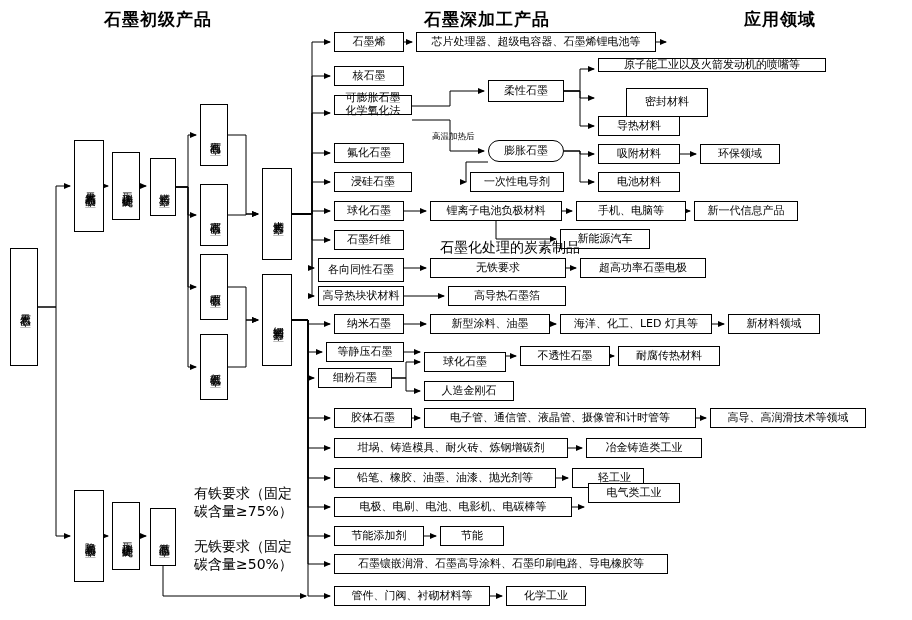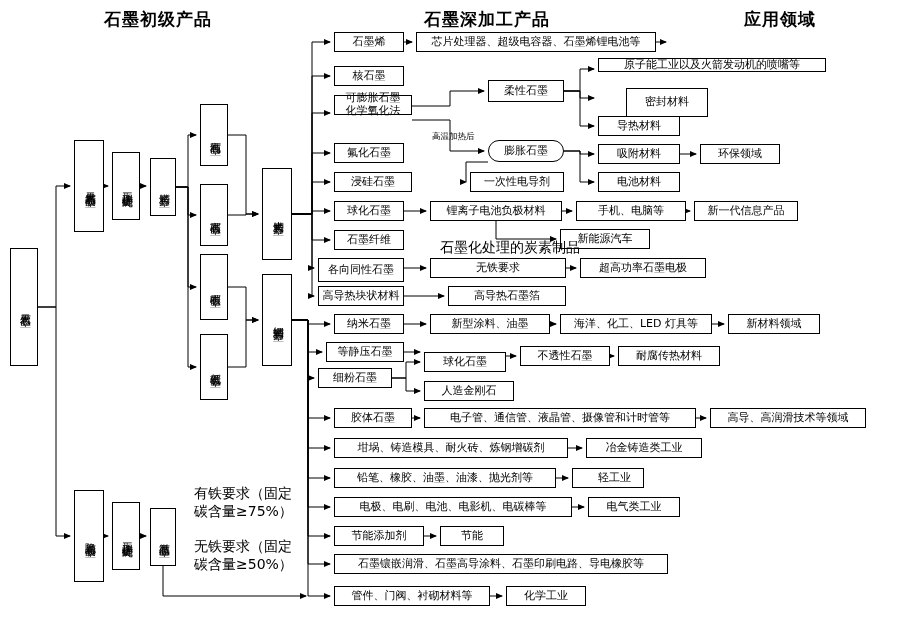--- a/index.html
+++ b/index.html
@@ -171,21 +171,21 @@
   <div class="box" style="left:318px;top:368px;width:74px;height:20px;">细粉石墨</div>
   <div class="box" style="left:424px;top:381px;width:90px;height:20px;">人造金刚石</div>
   <div class="box" style="left:334px;top:408px;width:78px;height:20px;">胶体石墨</div>
   <div class="box" style="left:424px;top:408px;width:272px;height:20px;">电子管、通信管、液晶管、摄像管和计时管等</div>
   <div class="box" style="left:710px;top:408px;width:156px;height:20px;">高导、高润滑技术等领域</div>
   <div class="box" style="left:334px;top:438px;width:234px;height:20px;">坩埚、铸造模具、耐火砖、炼钢增碳剂</div>
   <div class="box" style="left:586px;top:438px;width:116px;height:20px;">冶金铸造类工业</div>
   <div class="box" style="left:334px;top:468px;width:222px;height:20px;">铅笔、橡胶、油墨、油漆、抛光剂等</div>
   <div class="box" style="left:572px;top:468px;width:72px;height:20px;padding-left:15px;">轻工业</div>
   <div class="box" style="left:334px;top:497px;width:238px;height:20px;">电极、电刷、电池、电影机、电碳棒等</div>
-  <div class="box" style="left:588px;top:497px;width:92px;height:20px;">电气类工业</div>
+  <div class="box" style="left:588px;top:483px;width:92px;height:20px;">电气类工业</div>
   <div class="box" style="left:334px;top:526px;width:90px;height:20px;">节能添加剂</div>
   <div class="box" style="left:440px;top:526px;width:64px;height:20px;">节能</div>
   <div class="box" style="left:334px;top:554px;width:334px;height:20px;">石墨镶嵌润滑、石墨高导涂料、石墨印刷电路、导电橡胶等</div>
   <div class="box" style="left:334px;top:586px;width:156px;height:20px;">管件、门阀、衬砌材料等</div>
   <div class="box" style="left:506px;top:586px;width:80px;height:20px;">化学工业</div>
 
   <div class="plain" style="left:440px;top:238px;">石墨化处理的炭素制品</div>
   <div class="plain" style="left:194px;top:484px;">有铁要求（固定
 碳含量≥75%）</div>
   <div class="plain" style="left:194px;top:537px;">无铁要求（固定

